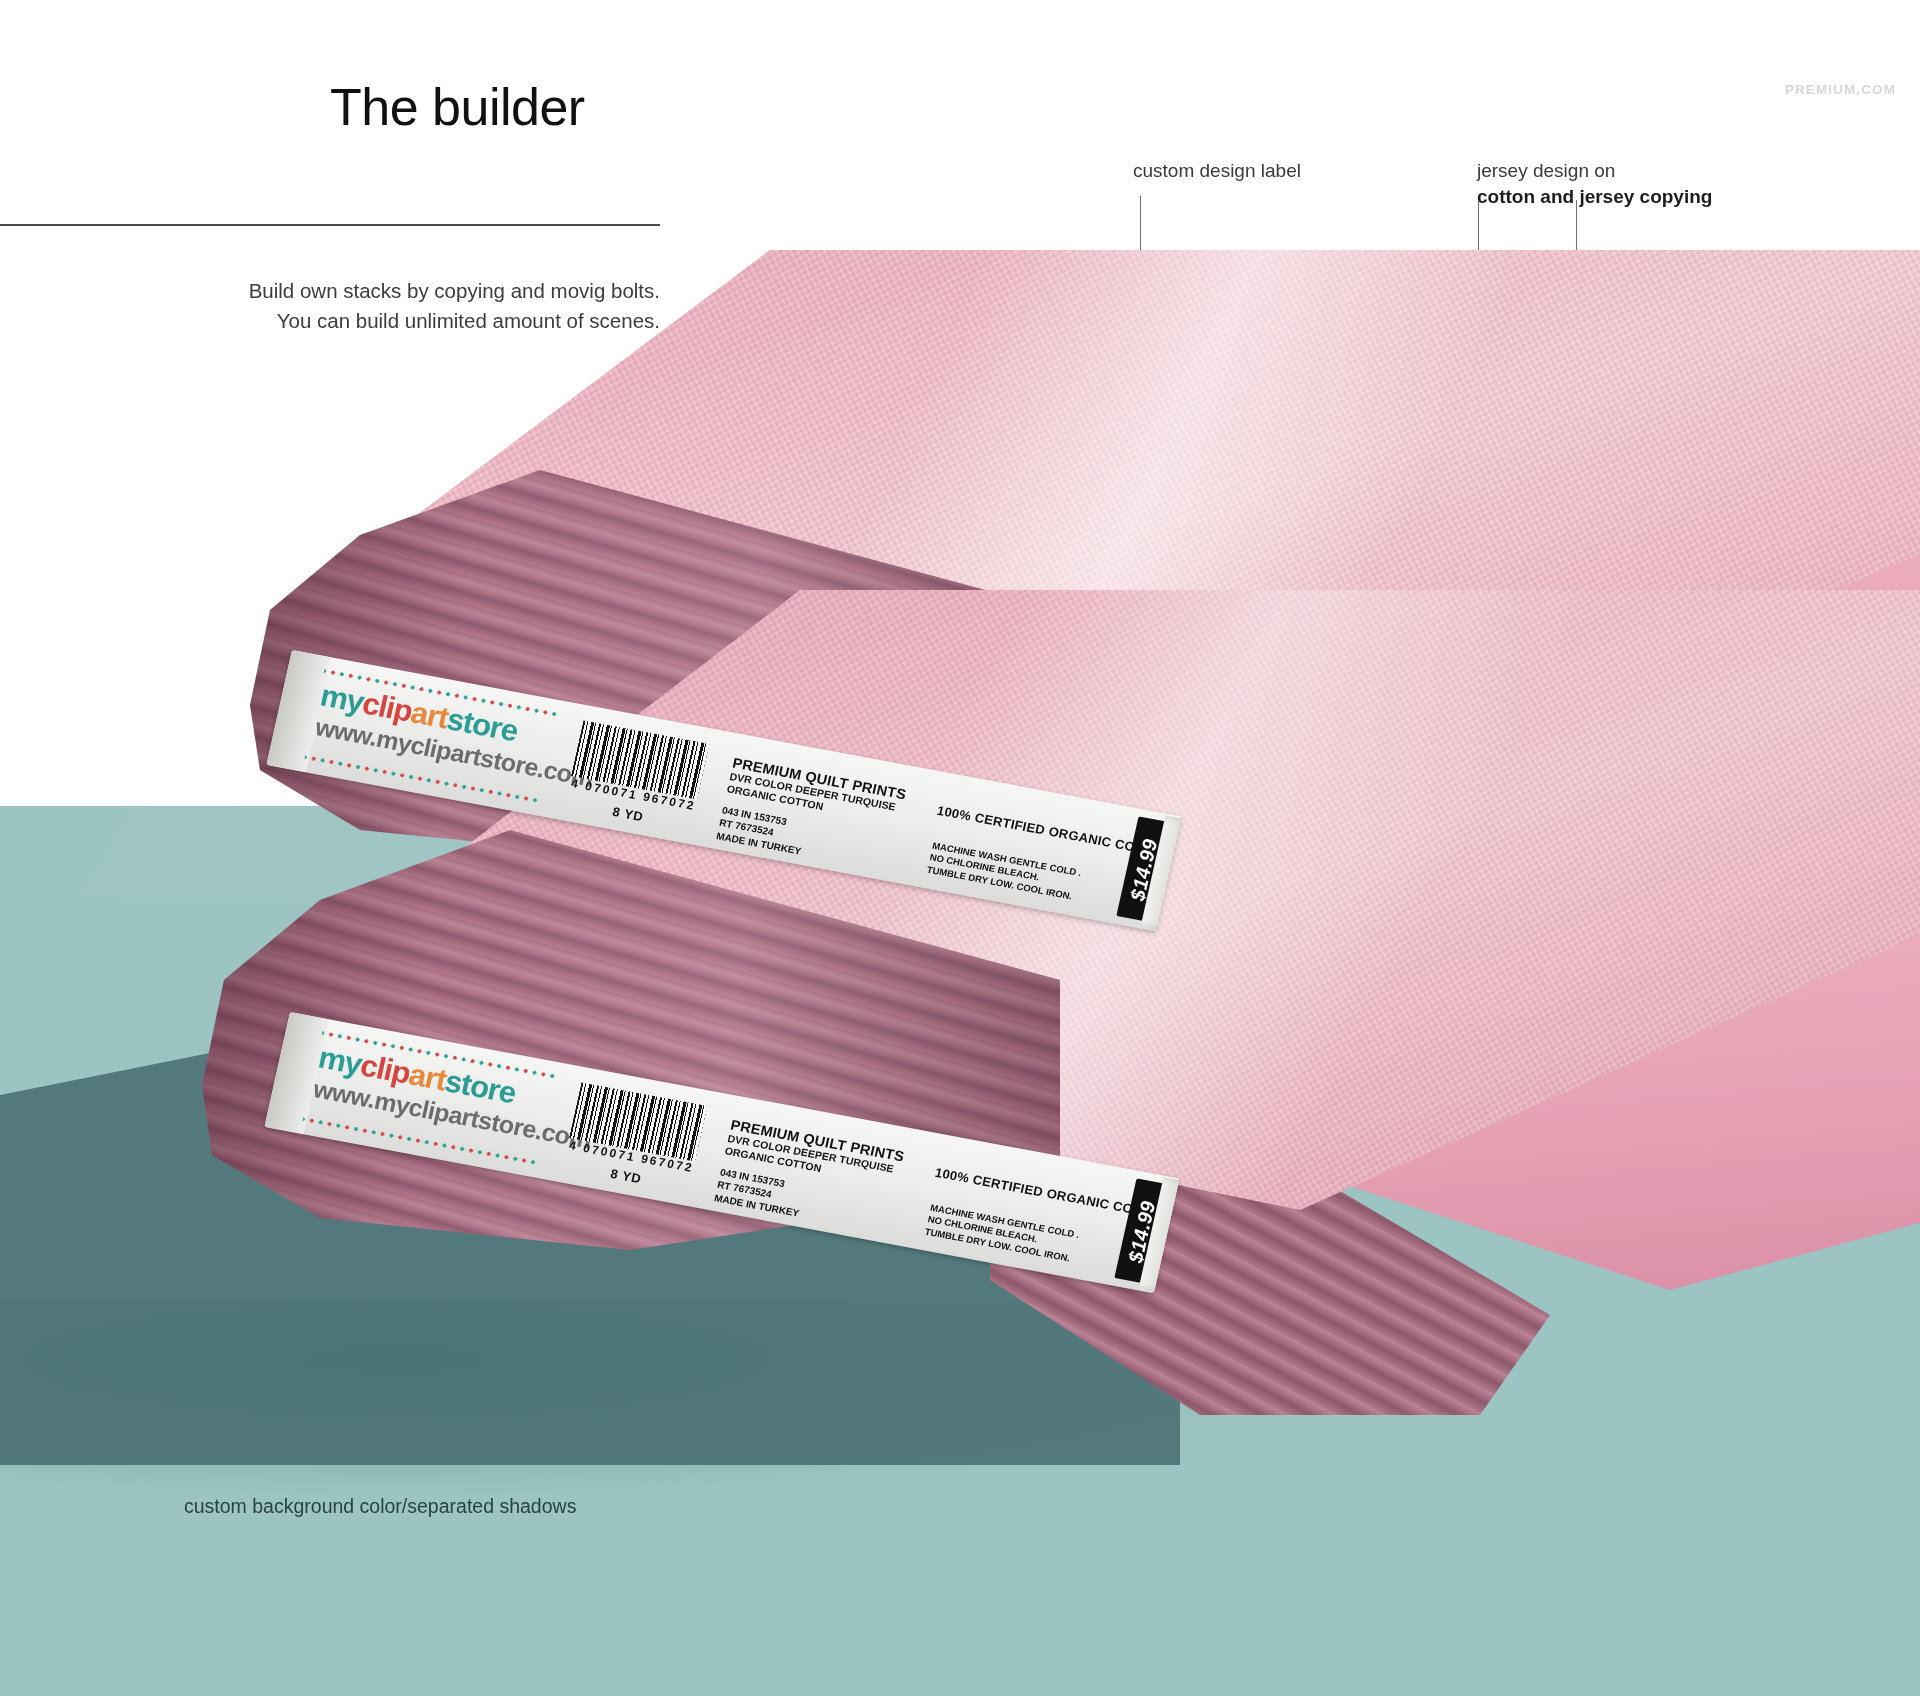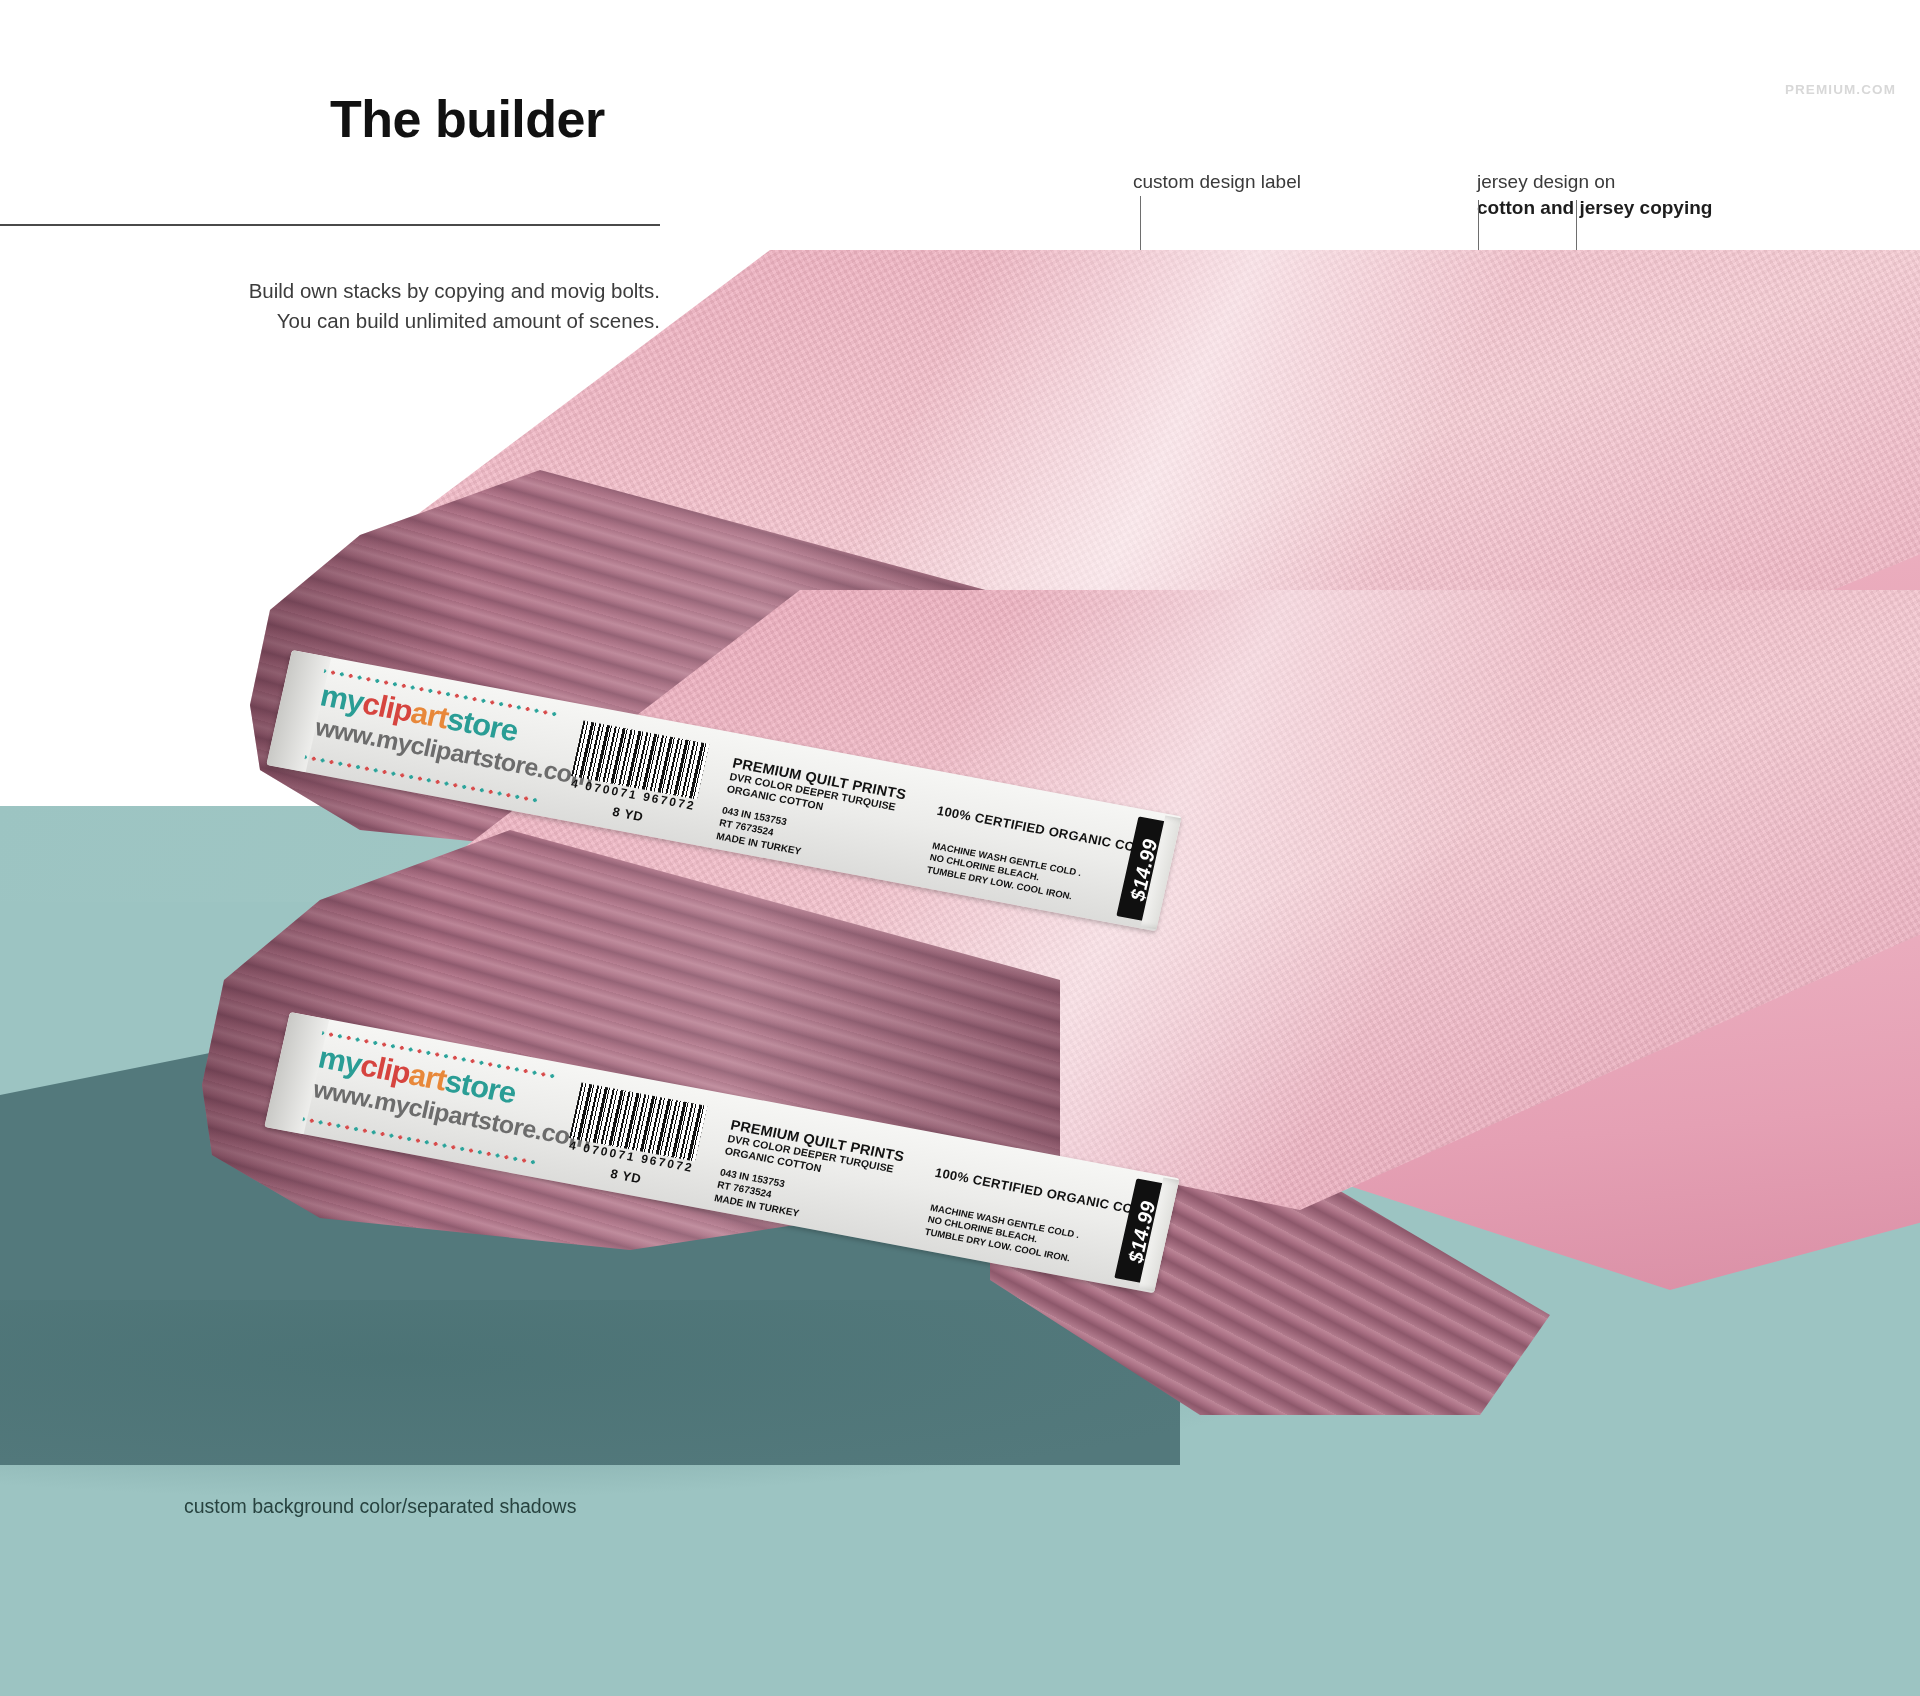--- a/index.html
+++ b/index.html
@@ -29,40 +29,40 @@
     filter:blur(0.4px);
     opacity:.97;
   }
   .shadow-soft{
     position:absolute;left:0;top:1300px;width:1320px;height:200px;
     background:radial-gradient(ellipse at 30% 30%, rgba(70,110,112,.55), rgba(70,110,112,0) 70%);
   }
 
   
   .title{
-    position:absolute;left:330px;top:92px;
-    font-size:52px;font-weight:700;color:#111;letter-spacing:-.5px;
+    position:absolute;left:330px;top:80px;
+    font-size:52px;font-weight:400;color:#111;letter-spacing:-.5px;
     line-height:1.05;
   }
   .title-rule{
     position:absolute;left:0;top:224px;width:660px;height:2px;background:#4a4a4a;
   }
   .subtitle{
     position:absolute;left:0px;top:276px;width:660px;
     text-align:right;font-size:20.5px;color:#3c3c3c;line-height:1.45;
   }
   .subtitle div{display:block;}
 
   .watermark{
     position:absolute;right:24px;top:82px;
     font-size:13.5px;letter-spacing:1.1px;color:#d8d8d8;font-weight:600;
   }
 
   
-  .callout{position:absolute;font-size:19px;color:#3a3a3a;line-height:1.38;margin-top:11px;}
+  .callout{position:absolute;font-size:19px;color:#3a3a3a;line-height:1.38;}
   .callout b{font-weight:700;color:#1d1d1d;}
   .callout-1{left:1133px;top:158px;}
   .callout-2{left:1477px;top:158px;}
   .leader{position:absolute;width:1px;background:#6e6e6e;}
   .leader-1{left:1140px;top:196px;height:1050px;}
   .leader-2{left:1478px;top:200px;height:710px;}
   .leader-3{left:1576px;top:200px;height:710px;}
   .note-bottom{
     position:absolute;left:184px;top:1463px;
     font-size:19.5px;color:#27423f;margin-top:32px;

